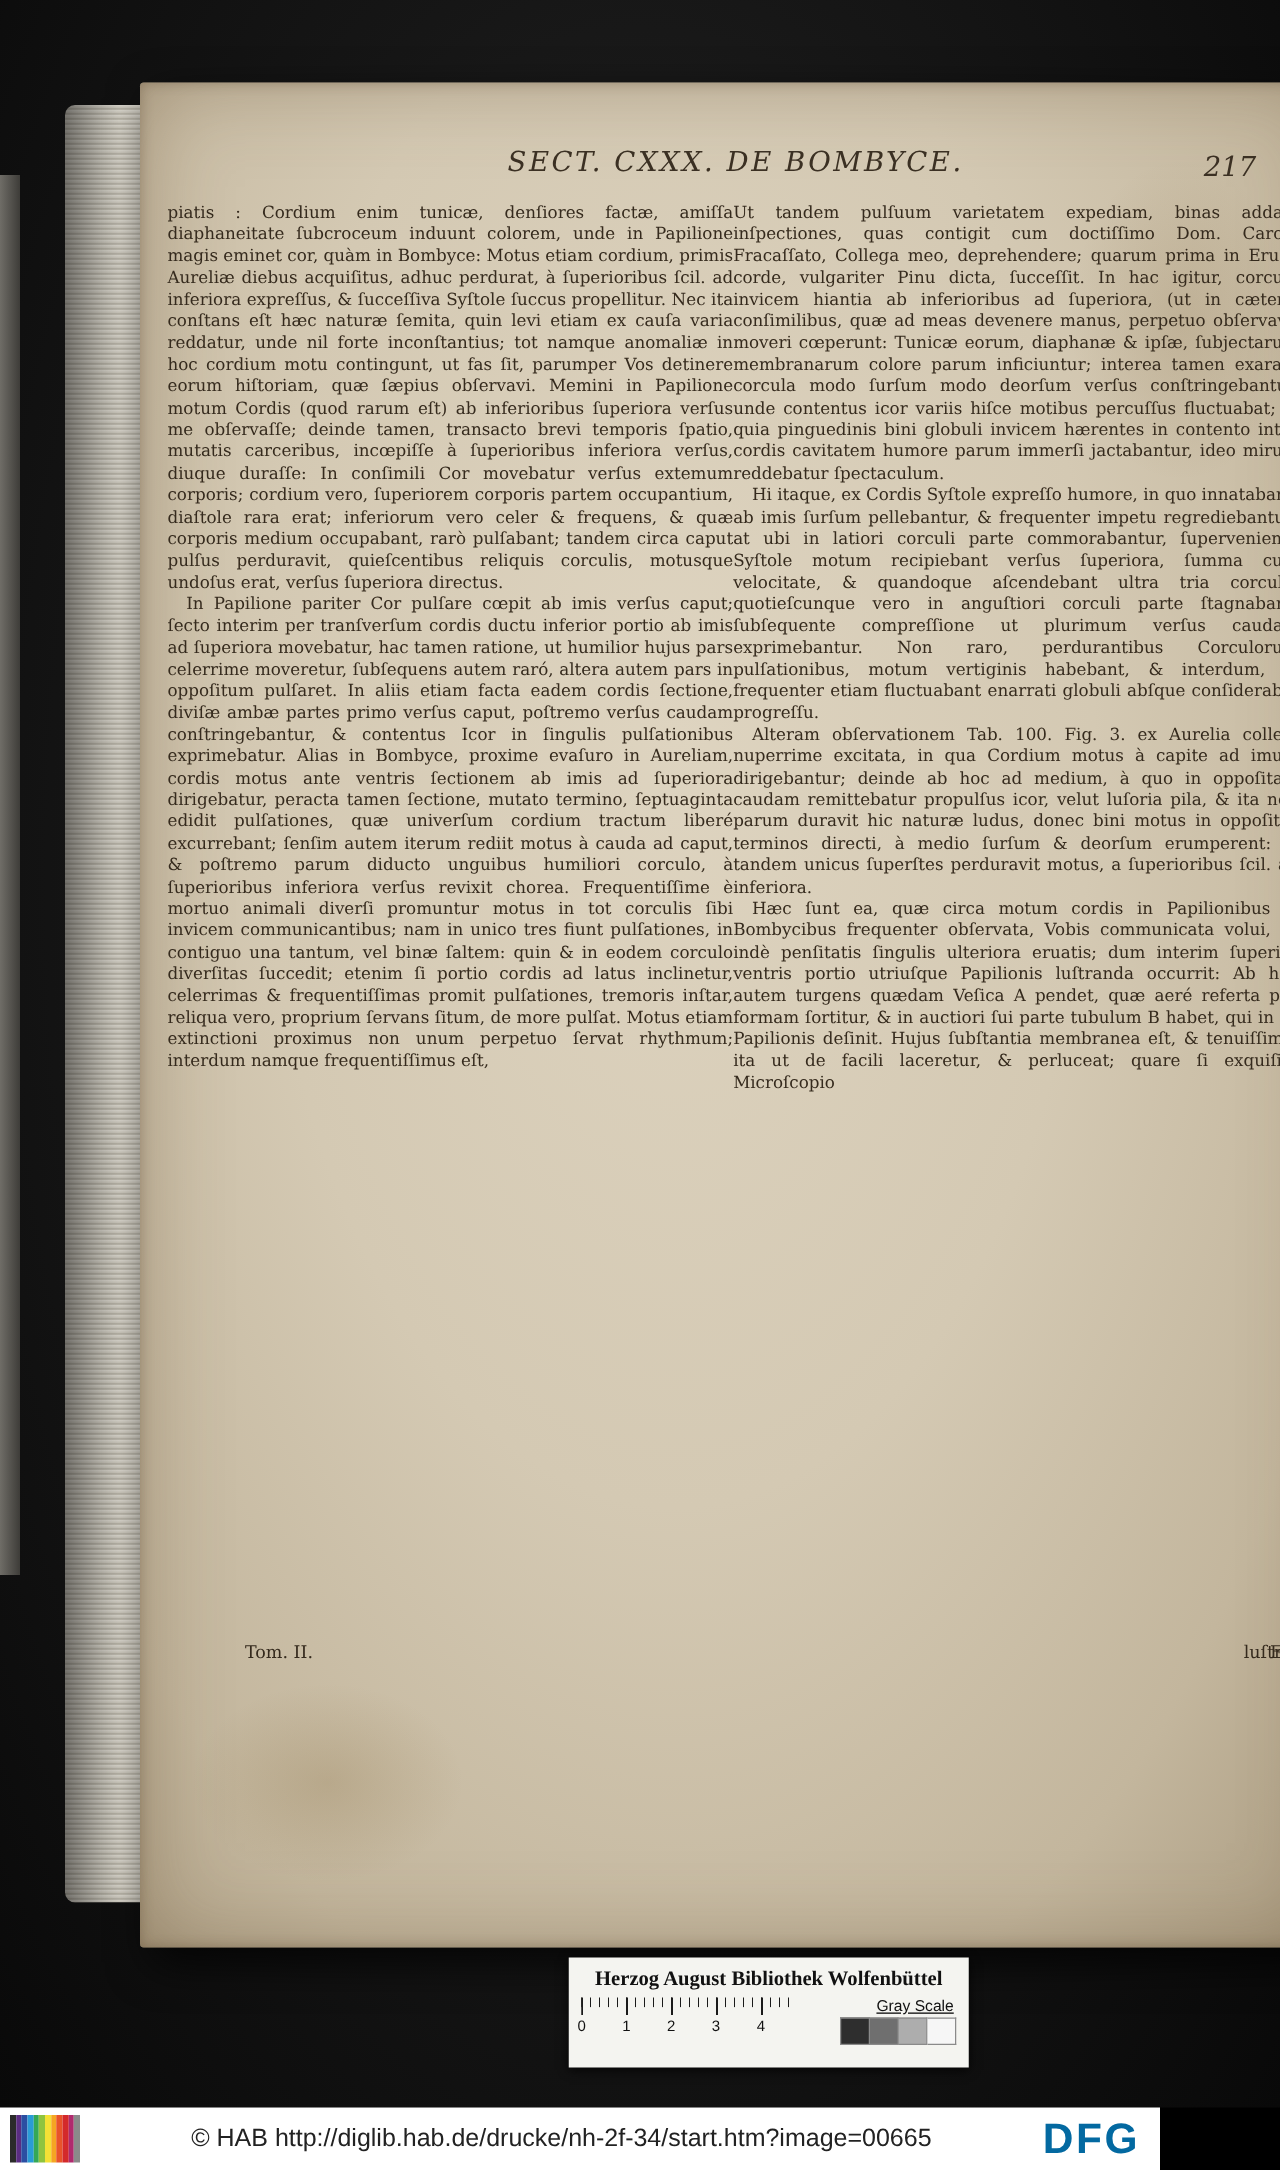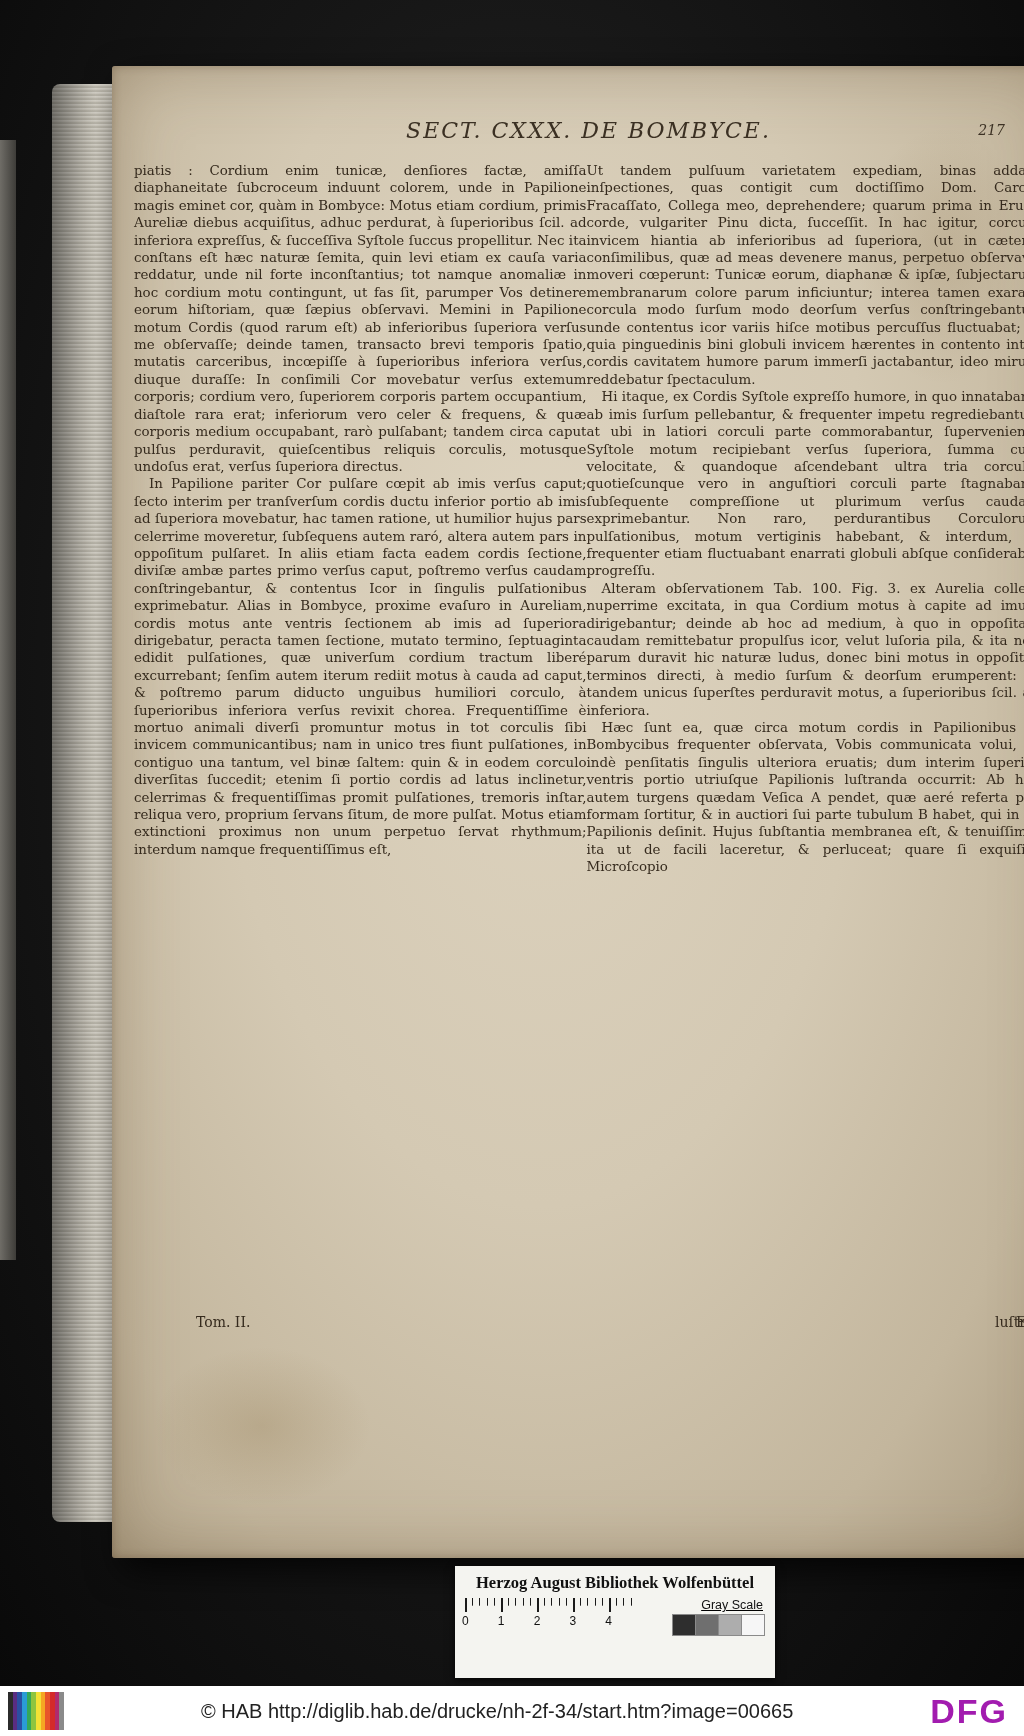--- a/index.html
+++ b/index.html
@@ -38,40 +38,40 @@
   .stain1{position:absolute;left:40px;top:1280px;width:220px;height:160px;border-radius:50%;
     background:radial-gradient(ellipse,rgba(120,90,40,.18),rgba(120,90,40,0) 70%);}
   .stain2{position:absolute;right:30px;top:60px;width:180px;height:260px;border-radius:50%;
     background:radial-gradient(ellipse,rgba(110,80,35,.14),rgba(110,80,35,0) 70%);}
   
   .page-header{position:absolute;top:52px;left:0;right:0;text-align:center;}
   .section-title{
     font-style:italic;font-size:22px;letter-spacing:2px;color:#3b3023;
   }
   .page-number{
-    position:absolute;right:60px;top:4px;font-size:14px;font-style:italic;color:#3b3023;
+    position:absolute;right:60px;top:4px;font-size:22px;font-style:italic;color:#3b3023;
   }
   .columns{
     position:absolute;top:96px;left:22px;right:26px;display:flex;
   }
   .col{
     flex:1;text-align:justify;font-size:13.4px;line-height:17.4px;color:#352a1d;
   }
   .col p{margin:0;}
   .col p + p{text-indent:15px;}
   .footer-row{
     position:absolute;top:1248px;left:22px;right:26px;display:flex;gap:8px;
     font-size:14px;color:#352a1d;
   }
   .footer-left{flex:1;padding-left:62px;}
   .footer-right{flex:1;position:relative;text-align:right;}
   .catchword{position:absolute;right:0;top:0;}
   
   .hab-label{
-    position:absolute;left:455px;top:1566px;width:320px;height:112px;
+    position:absolute;left:455px;top:1566px;width:320px;height:88px;
     background:#f4f4f0;box-shadow:0 2px 8px rgba(0,0,0,.8);
   }
   .hab-title{
     font-family:"Liberation Serif",serif;font-weight:bold;font-size:16.5px;
     text-align:center;margin-top:7px;color:#111;
   }
   .hab-row{display:flex;margin-top:5px;padding:0 10px;align-items:flex-start;}
   .ruler{flex:0 0 180px;}
   .ruler-ticks{
     width:172px;height:14px;
@@ -90,21 +90,21 @@
   .grayscale-block{flex:1;margin-left:10px;text-decoration:underline;}
   .grayscale-label{
     font-family:"Liberation Sans",sans-serif;font-size:12.5px;color:#111;
     text-align:right;padding-right:2px;
   }
   .grayscale-swatches{display:flex;justify-content:flex-end;margin-top:2px;}
   .grayscale-swatches .swatch{width:22px;height:20px;border:1px solid #8a8a8a;border-left:none;}
   .grayscale-swatches .swatch:first-child{border-left:1px solid #8a8a8a;}
   
   .bottom-bar{
-    position:absolute;left:0;bottom:0;width:1024px;height:50px;background:#fff;
+    position:absolute;left:0;bottom:0;width:928px;height:50px;background:#fff;
     display:flex;align-items:center;
   }
   .color-strip{margin-left:8px;height:38px;width:56px;display:flex;}
   .color-strip .swatch{flex:1;height:100%;}
   .copyright{
     flex:1;text-align:center;font-family:"Liberation Sans",sans-serif;
     font-size:20px;color:#222;
   }
   .dfg{
     margin-right:16px;font-family:"Liberation Sans",sans-serif;font-weight:bold;
@@ -185,14 +185,14 @@
       <span class="swatch" style="background: rgb(53, 168, 88);"></span>
       <span class="swatch" style="background: rgb(143, 196, 63);"></span>
       <span class="swatch" style="background: rgb(244, 225, 53);"></span>
       <span class="swatch" style="background: rgb(245, 166, 35);"></span>
       <span class="swatch" style="background: rgb(232, 84, 42);"></span>
       <span class="swatch" style="background: rgb(212, 42, 42);"></span>
       <span class="swatch" style="background: rgb(176, 42, 110);"></span>
       <span class="swatch" style="background: rgb(138, 138, 138);"></span>
     </div>
   <div class="copyright">© HAB http://diglib.hab.de/drucke/nh-2f-34/start.htm?image=00665</div>
-  <div class="dfg" style="color: #a21caf;">DFG</div>
+  <div class="dfg" style="color: #0369a1;">DFG</div>
 </div>
 
 </body></html>

